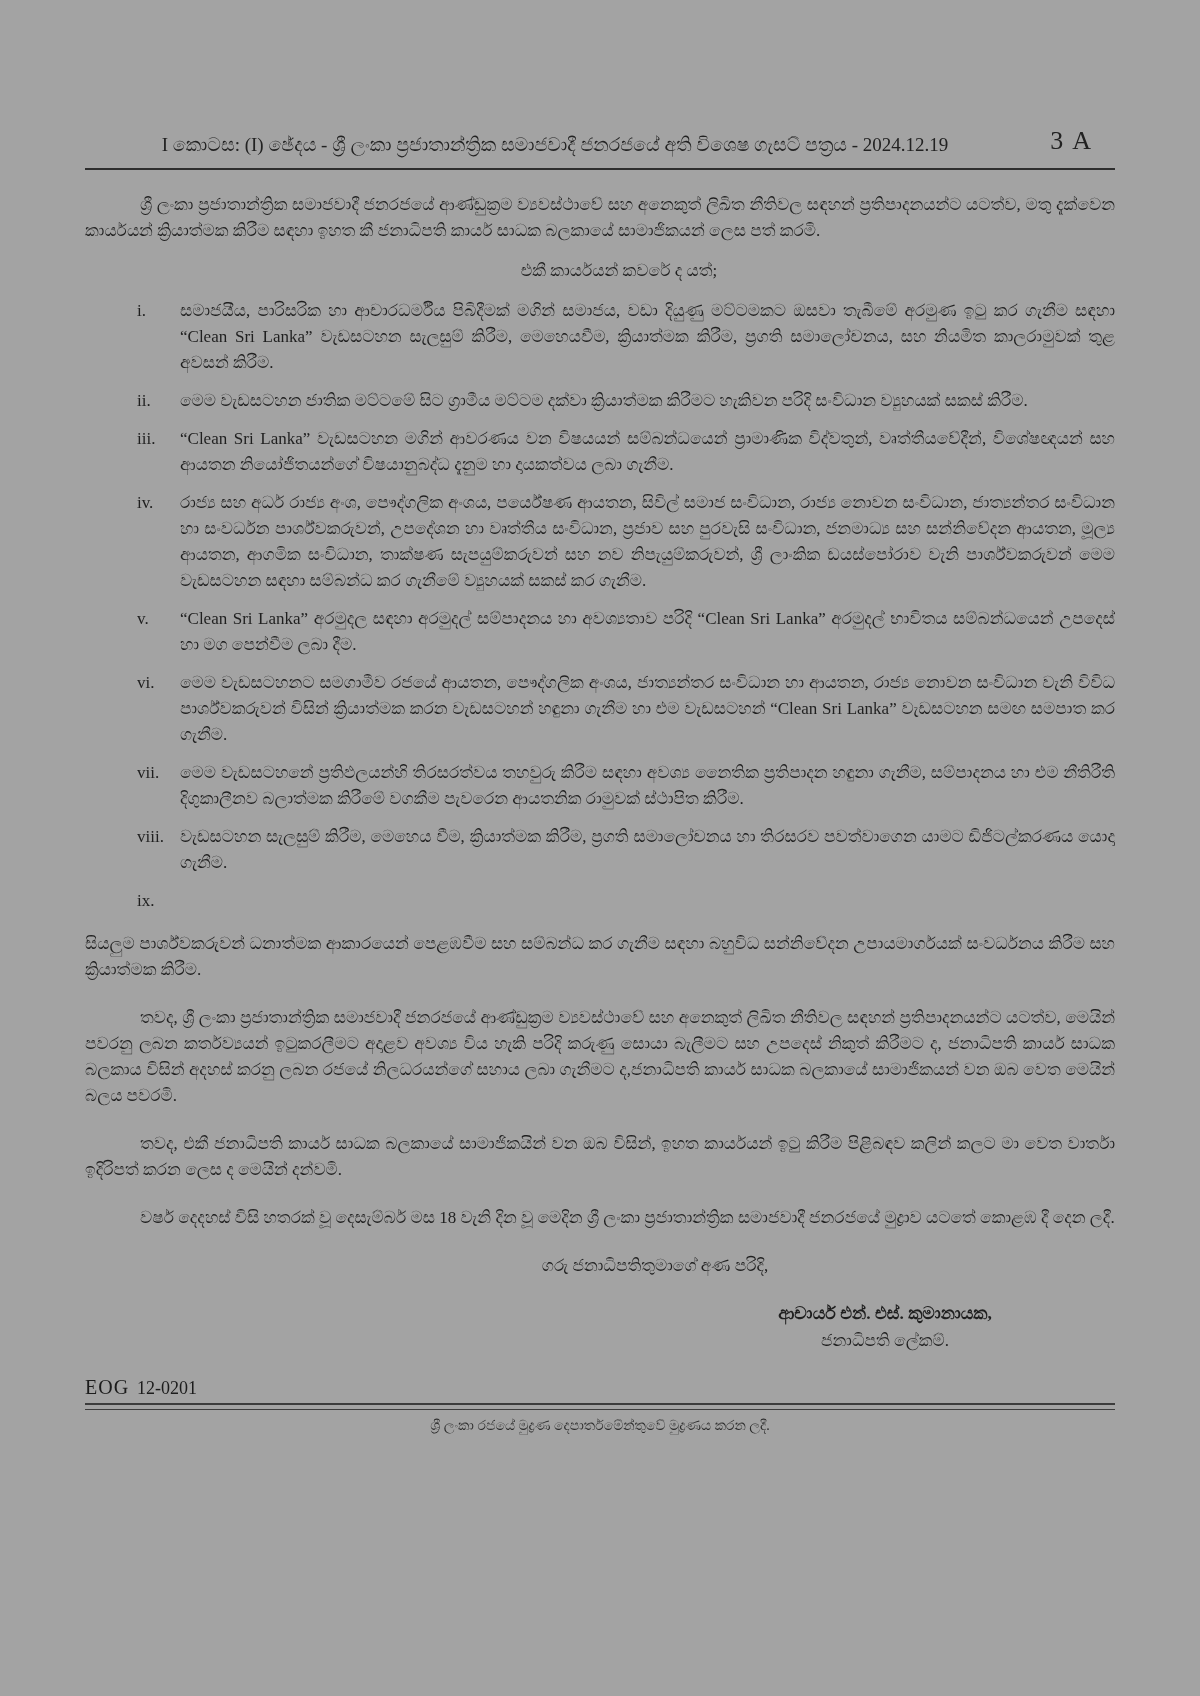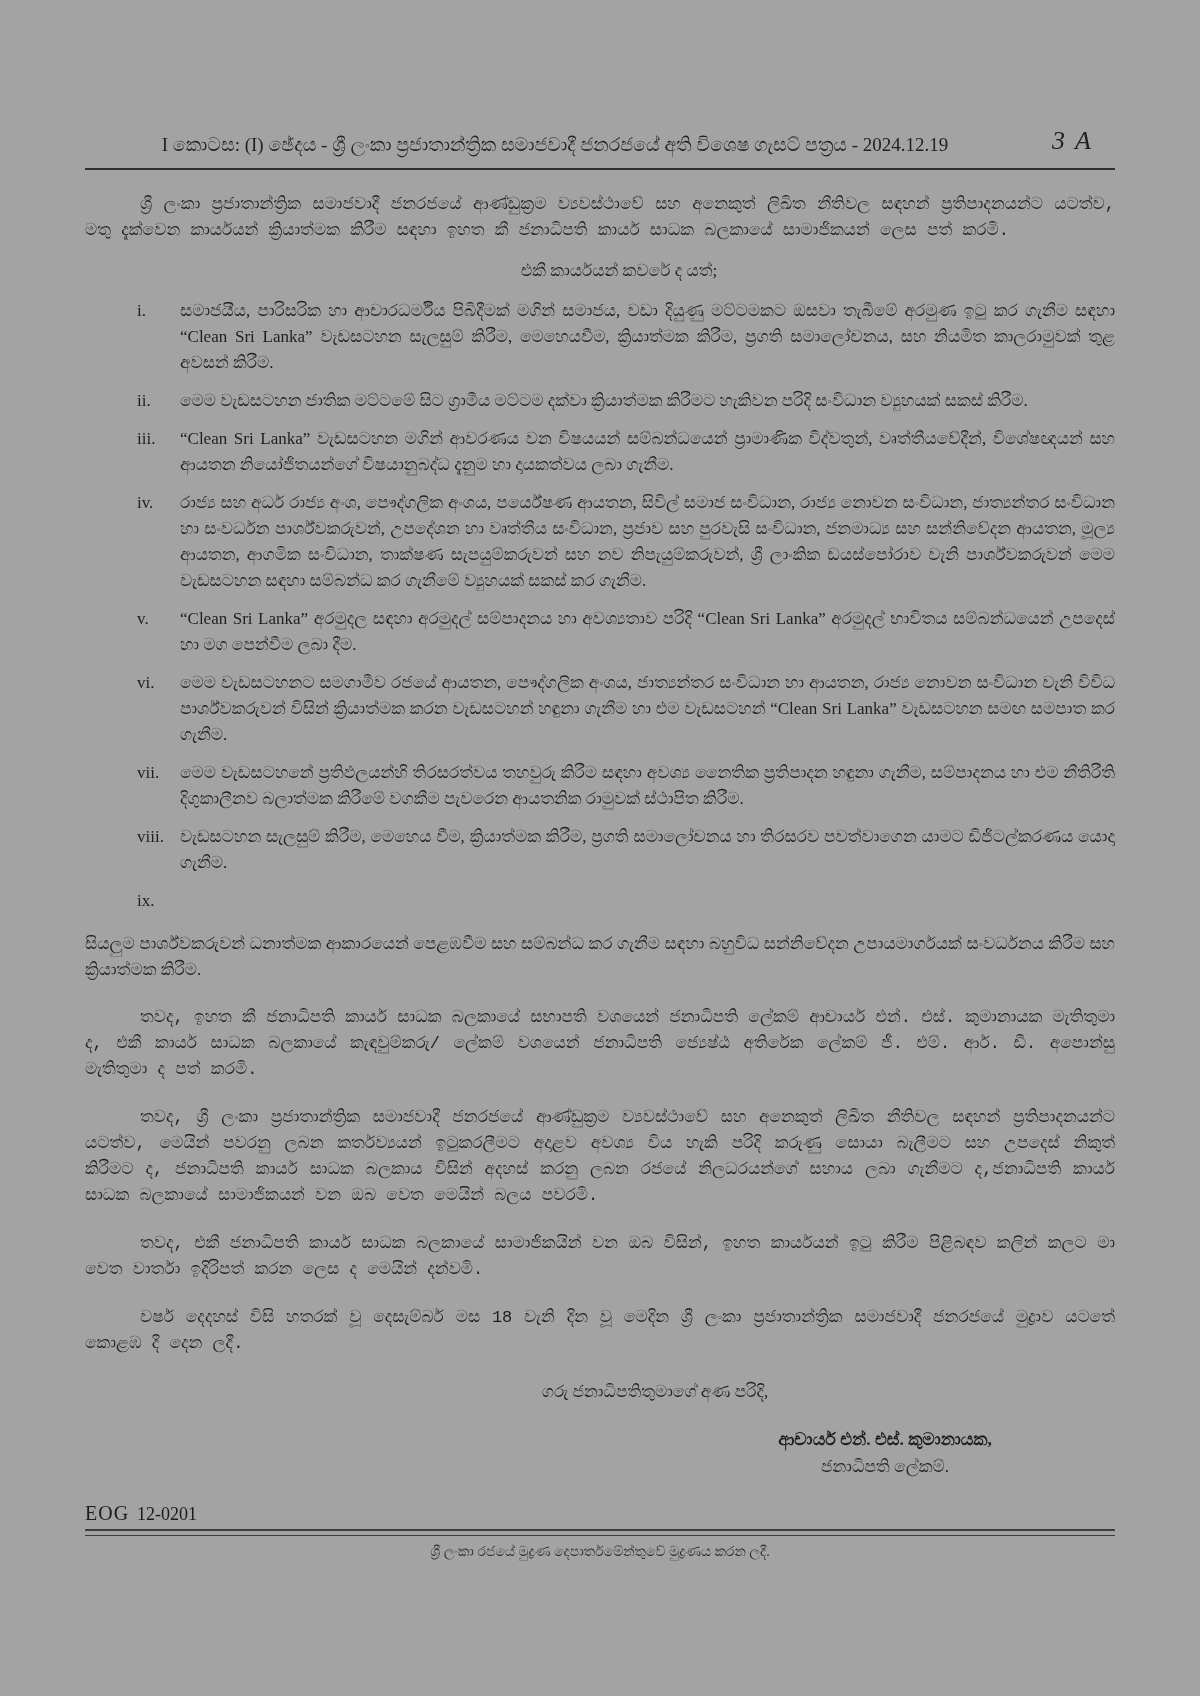--- a/index.html
+++ b/index.html
@@ -31,36 +31,34 @@
     white-space:nowrap;
     color:#222;
   }
   .page-number{
     position:absolute;
     right:22px;top:-4px;
     font-size:26px;
     line-height:30px;
     color:#222;
     letter-spacing:2px;
-    font-style:italic;
   }
   .header-rule{
     margin-top:8px;
     border:none;
     border-top:2px solid #2e2e2e;
     height:0;
   }
   
   .body-text{font-size:17px;line-height:26px;}
   .para{
     margin:0;
     margin-top:22px;
     text-align:justify;
     text-indent:55px;
-    font-family:Liberation Mono, monospace;
   }
   .lead{
     margin:0;margin-top:14px;
     text-indent:38px;
     text-align:center;
   }
   .tasks{margin-top:14px;}
   .task{
     display:flex;
     margin-bottom:12px;
@@ -169,21 +167,20 @@
         <div class="task">
           <span class="roman">viii.</span>
           <div class="task-text">වැඩසටහන සැලසුම් කිරීම, මෙහෙය වීම, ක්‍රියාත්මක කිරීම, ප්‍රගති සමාලෝචනය හා තිරසරව පවත්වාගෙන යාමට ඩිජිටල්කරණය යොදා ගැනීම.</div>
         </div>
         <div class="task">
           <span class="roman">ix.</span>
           <div class="task-text">සියලුම පාර්ශ්වකරුවන් ධනාත්මක ආකාරයෙන් පෙළඹවීම සහ සම්බන්ධ කර ගැනීම සඳහා බහුවිධ සන්නිවේදන උපායමාර්ගයක් සංවර්ධනය කිරීම සහ ක්‍රියාත්මක කිරීම.</div>
         </div>
       </div>
 
-      <p class="para">තවද, ඉහත කී ජනාධිපති කාර්ය සාධක බලකායේ සභාපති වශයෙන් ජනාධිපති ලේකම් ආචාර්ය එන්. එස්. කුමානායක මැතිතුමා ද, එකී කාර්ය සාධක බලකායේ කැඳවුම්කරු/ ලේකම් වශයෙන් ජනාධිපති ජ්‍යෙෂ්ඨ අතිරේක ලේකම් ජී. එම්. ආර්. ඩී. අපොන්සු මැතිතුමා ද පත් කරමි.</p>
       <p class="para">තවද, ශ්‍රී ලංකා ප්‍රජාතාන්ත්‍රික සමාජවාදී ජනරජයේ ආණ්ඩුක්‍රම ව්‍යවස්ථාවේ සහ අනෙකුත් ලිඛිත නීතිවල සඳහන් ප්‍රතිපාදනයන්ට යටත්ව, මෙයින් පවරනු ලබන කර්තව්‍යයන් ඉටුකරලීමට අදාළව අවශ්‍ය විය හැකි පරිදි කරුණු සොයා බැලීමට සහ උපදෙස් නිකුත් කිරීමට ද, ජනාධිපති කාර්ය සාධක බලකාය විසින් අදහස් කරනු ලබන රජයේ නිලධරයන්ගේ සහාය ලබා ගැනීමට ද,ජනාධිපති කාර්ය සාධක බලකායේ සාමාජිකයන් වන ඔබ වෙත මෙයින් බලය පවරමි.</p>
       <p class="para">තවද, එකී ජනාධිපති කාර්ය සාධක බලකායේ සාමාජිකයින් වන ඔබ විසින්, ඉහත කාර්යයන් ඉටු කිරීම පිළිබඳව කලින් කලට මා වෙත වාර්තා ඉදිරිපත් කරන ලෙස ද මෙයින් දන්වමි.</p>
       <p class="para">වර්ෂ දෙදහස් විසි හතරක් වූ දෙසැම්බර්  මස 18 වැනි දින වූ මෙදින ශ්‍රී ලංකා ප්‍රජාතාන්ත්‍රික සමාජවාදී ජනරජයේ මුද්‍රාව යටතේ කොළඹ දී දෙන ලදී.</p>
 
       <p class="order-line">ගරු ජනාධිපතිතුමාගේ අණ පරිදි,</p>
 
       <div class="signature">
         <div class="sig-name">ආචාර්ය එන්. එස්. කුමානායක,</div>
         <div class="sig-title">ජනාධිපති ලේකම්.</div>
       </div>

